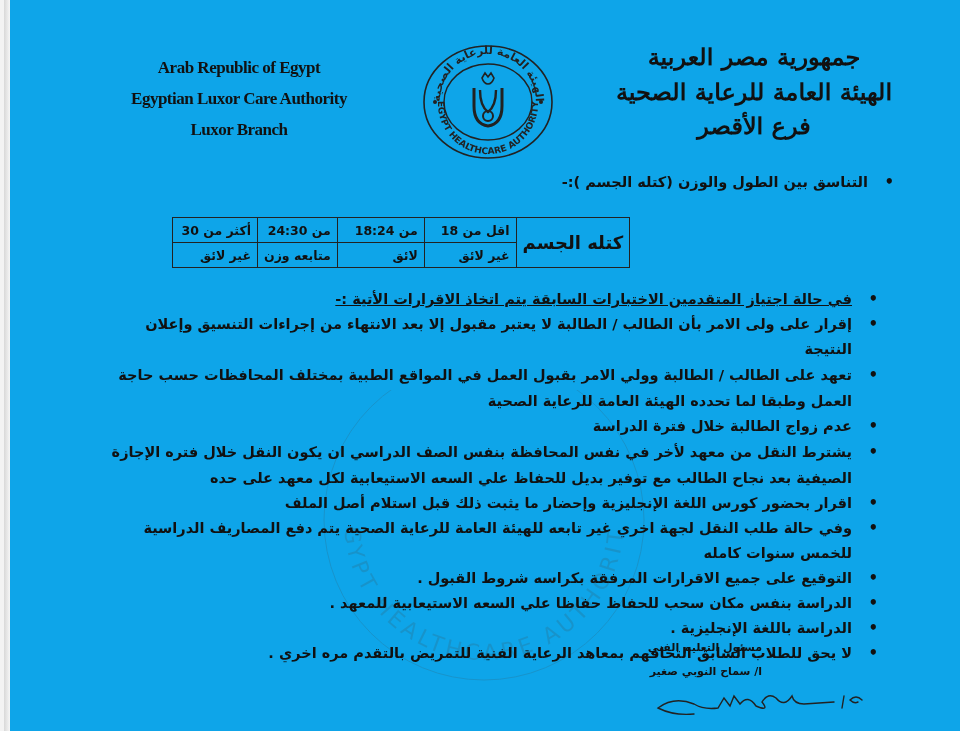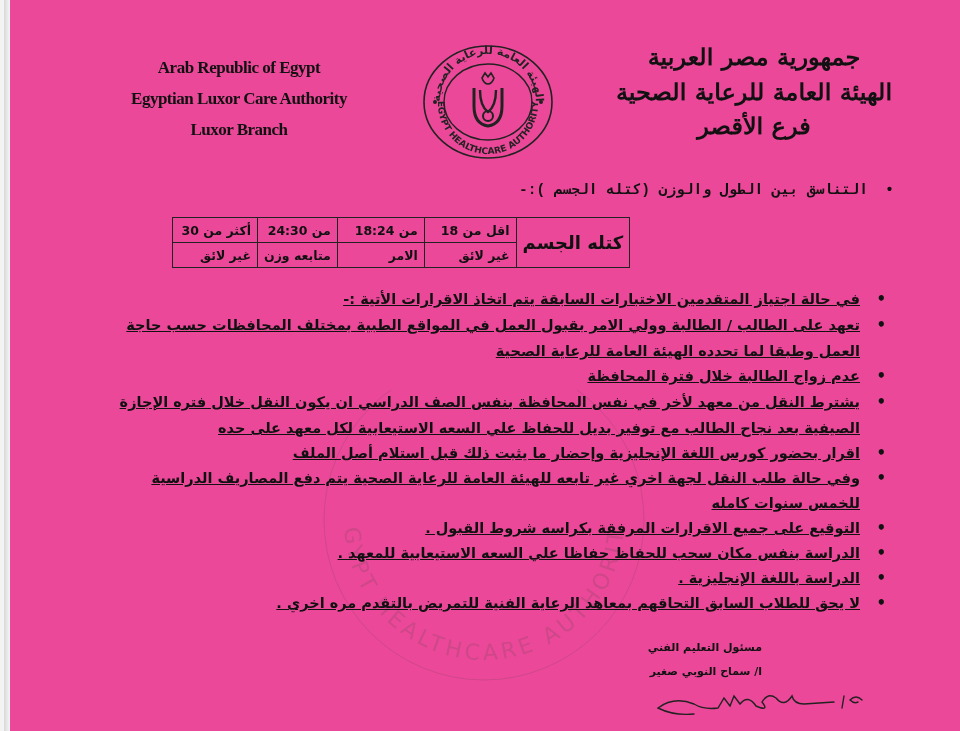--- a/index.html
+++ b/index.html
@@ -4,21 +4,21 @@
   <style>
     html, body { margin: 0; padding: 0; }
     body {
       width: 960px; height: 731px; overflow: hidden; position: relative;
       background: #f3f3f3;
       font-family: "DejaVu Sans", sans-serif;
       color: #111;
     }
     .page {
       position: absolute; left: 4px; top: 0; width: 956px; height: 731px;
-      background: #ec4899;
+      background: #0ea5e9;
     }
     .edge-shadow {
       position: absolute; left: 0; top: 0; width: 6px; height: 731px;
       background: linear-gradient(to right, #d8d8d8, #f6f6f6);
     }
     
     .en-header {
       position: absolute; left: 100px; top: 52px; width: 270px;
       text-align: center;
       font-family: "Liberation Serif", serif;
@@ -48,38 +48,38 @@
       font-family: "DejaVu Sans", sans-serif;
       font-weight: bold; font-size: 14.5px;
     }
     .bullet {
       position: relative; padding-right: 30px; line-height: 25px;
     }
     .bullet::before {
       content: "•"; position: absolute; right: 4px; top: 0;
       font-size: 15px;
     }
-    .title-line { position: absolute; right: 0; top: 8px; font-family: Liberation Mono, monospace; }
+    .title-line { position: absolute; right: 0; top: 0; }
     
     .bmi-table {
       position: absolute; left: 168px; top: 217px;
       border-collapse: collapse; direction: rtl;
       font-family: "DejaVu Sans", sans-serif; font-weight: bold;
       font-size: 12.5px;
     }
     .bmi-table td {
       border: 1.5px solid #222; padding: 2px 6px; height: 20px;
       white-space: nowrap;
     }
     .bmi-table td.hdr { width: 68px; text-align: center; font-size: 18px; }
     .bmi-table td.c1 { width: 62px; padding-left: 16px; }
     .bmi-table td.c2 { width: 74px; }
     .bmi-table td.c3 { width: 58px; }
     .bmi-table td.c4 { width: 72px; }
-    .list { position: absolute; right: 8px; top: 117px; width: 780px; text-decoration: underline; }
+    .list { position: absolute; right: 16px; top: 117px; width: 780px; }
     .list .bullet { margin-bottom: 0; }
     .u { text-decoration: underline; }
     .b-wrap { line-height: 26px; }
     .sig-block {
       position: absolute; right: 198px; top: 636px; width: 200px;
       direction: rtl; text-align: right;
       font-family: "DejaVu Sans", sans-serif; font-weight: bold;
       font-size: 11px; line-height: 24px;
     }
     .signature {
@@ -138,22 +138,23 @@
         <textPath href="#wmArc" startOffset="50%" text-anchor="middle">EGYPT HEALTHCARE AUTHORITY</textPath>
       </text>
     </svg>
   </div>
 
   <div class="content">
     <div class="bullet title-line">التناسق بين الطول والوزن  (كتله الجسم ):-</div>
 
     <div class="list">
       <div class="bullet"><span class="u">في حالة اجتياز المتقدمين الاختبارات السابقة يتم اتخاذ الاقرارات الأتية :-</span></div>
+      <div class="bullet">إقرار على ولى الامر بأن الطالب / الطالبة لا يعتبر مقبول إلا بعد الانتهاء من إجراءات التنسيق وإعلان النتيجة</div>
       <div class="bullet b-wrap">تعهد على الطالب / الطالبة وولي الامر بقبول العمل في المواقع الطبية بمختلف المحافظات حسب حاجة العمل وطبقا لما تحدده الهيئة العامة للرعاية الصحية</div>
-      <div class="bullet">عدم زواج الطالبة خلال فترة المحافظة</div>
+      <div class="bullet">عدم زواج الطالبة خلال فترة الدراسة</div>
       <div class="bullet b-wrap">يشترط النقل من معهد لأخر في نفس المحافظة بنفس الصف الدراسي ان يكون النقل خلال فتره الإجازة الصيفية بعد نجاح الطالب مع توفير بديل للحفاظ علي السعه الاستيعابية لكل معهد على حده</div>
       <div class="bullet">اقرار بحضور كورس اللغة الإنجليزية وإحضار ما يثبت ذلك قبل استلام أصل الملف</div>
       <div class="bullet">وفي حالة طلب النقل لجهة اخري غير تابعه للهيئة العامة للرعاية الصحية يتم دفع المصاريف الدراسية للخمس سنوات كامله</div>
       <div class="bullet">التوقيع على جميع الاقرارات المرفقة بكراسه شروط القبول .</div>
       <div class="bullet">الدراسة بنفس مكان سحب للحفاظ حفاظا علي السعه الاستيعابية للمعهد .</div>
       <div class="bullet">الدراسة باللغة الإنجليزية .</div>
       <div class="bullet">لا يحق للطلاب السابق التحاقهم بمعاهد الرعاية الفنية للتمريض بالتقدم مره اخري .</div>
     </div>
   </div>
 
@@ -161,21 +162,21 @@
     <tbody>
         <tr>
       <td class="hdr" rowspan="2">كتله الجسم</td>
       <td class="c1">اقل من 18</td>
       <td class="c2">من 18:24</td>
       <td class="c3">من 24:30</td>
       <td class="c4">أكثر من 30</td>
     </tr>
     <tr>
       <td class="c1">غير لائق</td>
-      <td class="c2">الامر</td>
+      <td class="c2">لائق</td>
       <td class="c3">متابعه وزن</td>
       <td class="c4">غير لائق</td>
     </tr>
   </tbody>
     </table>
 
   <div class="sig-block">
     <div>مسئول التعليم الفني</div>
     <div>ا/ سماح النوبي صغير</div>
   </div>

